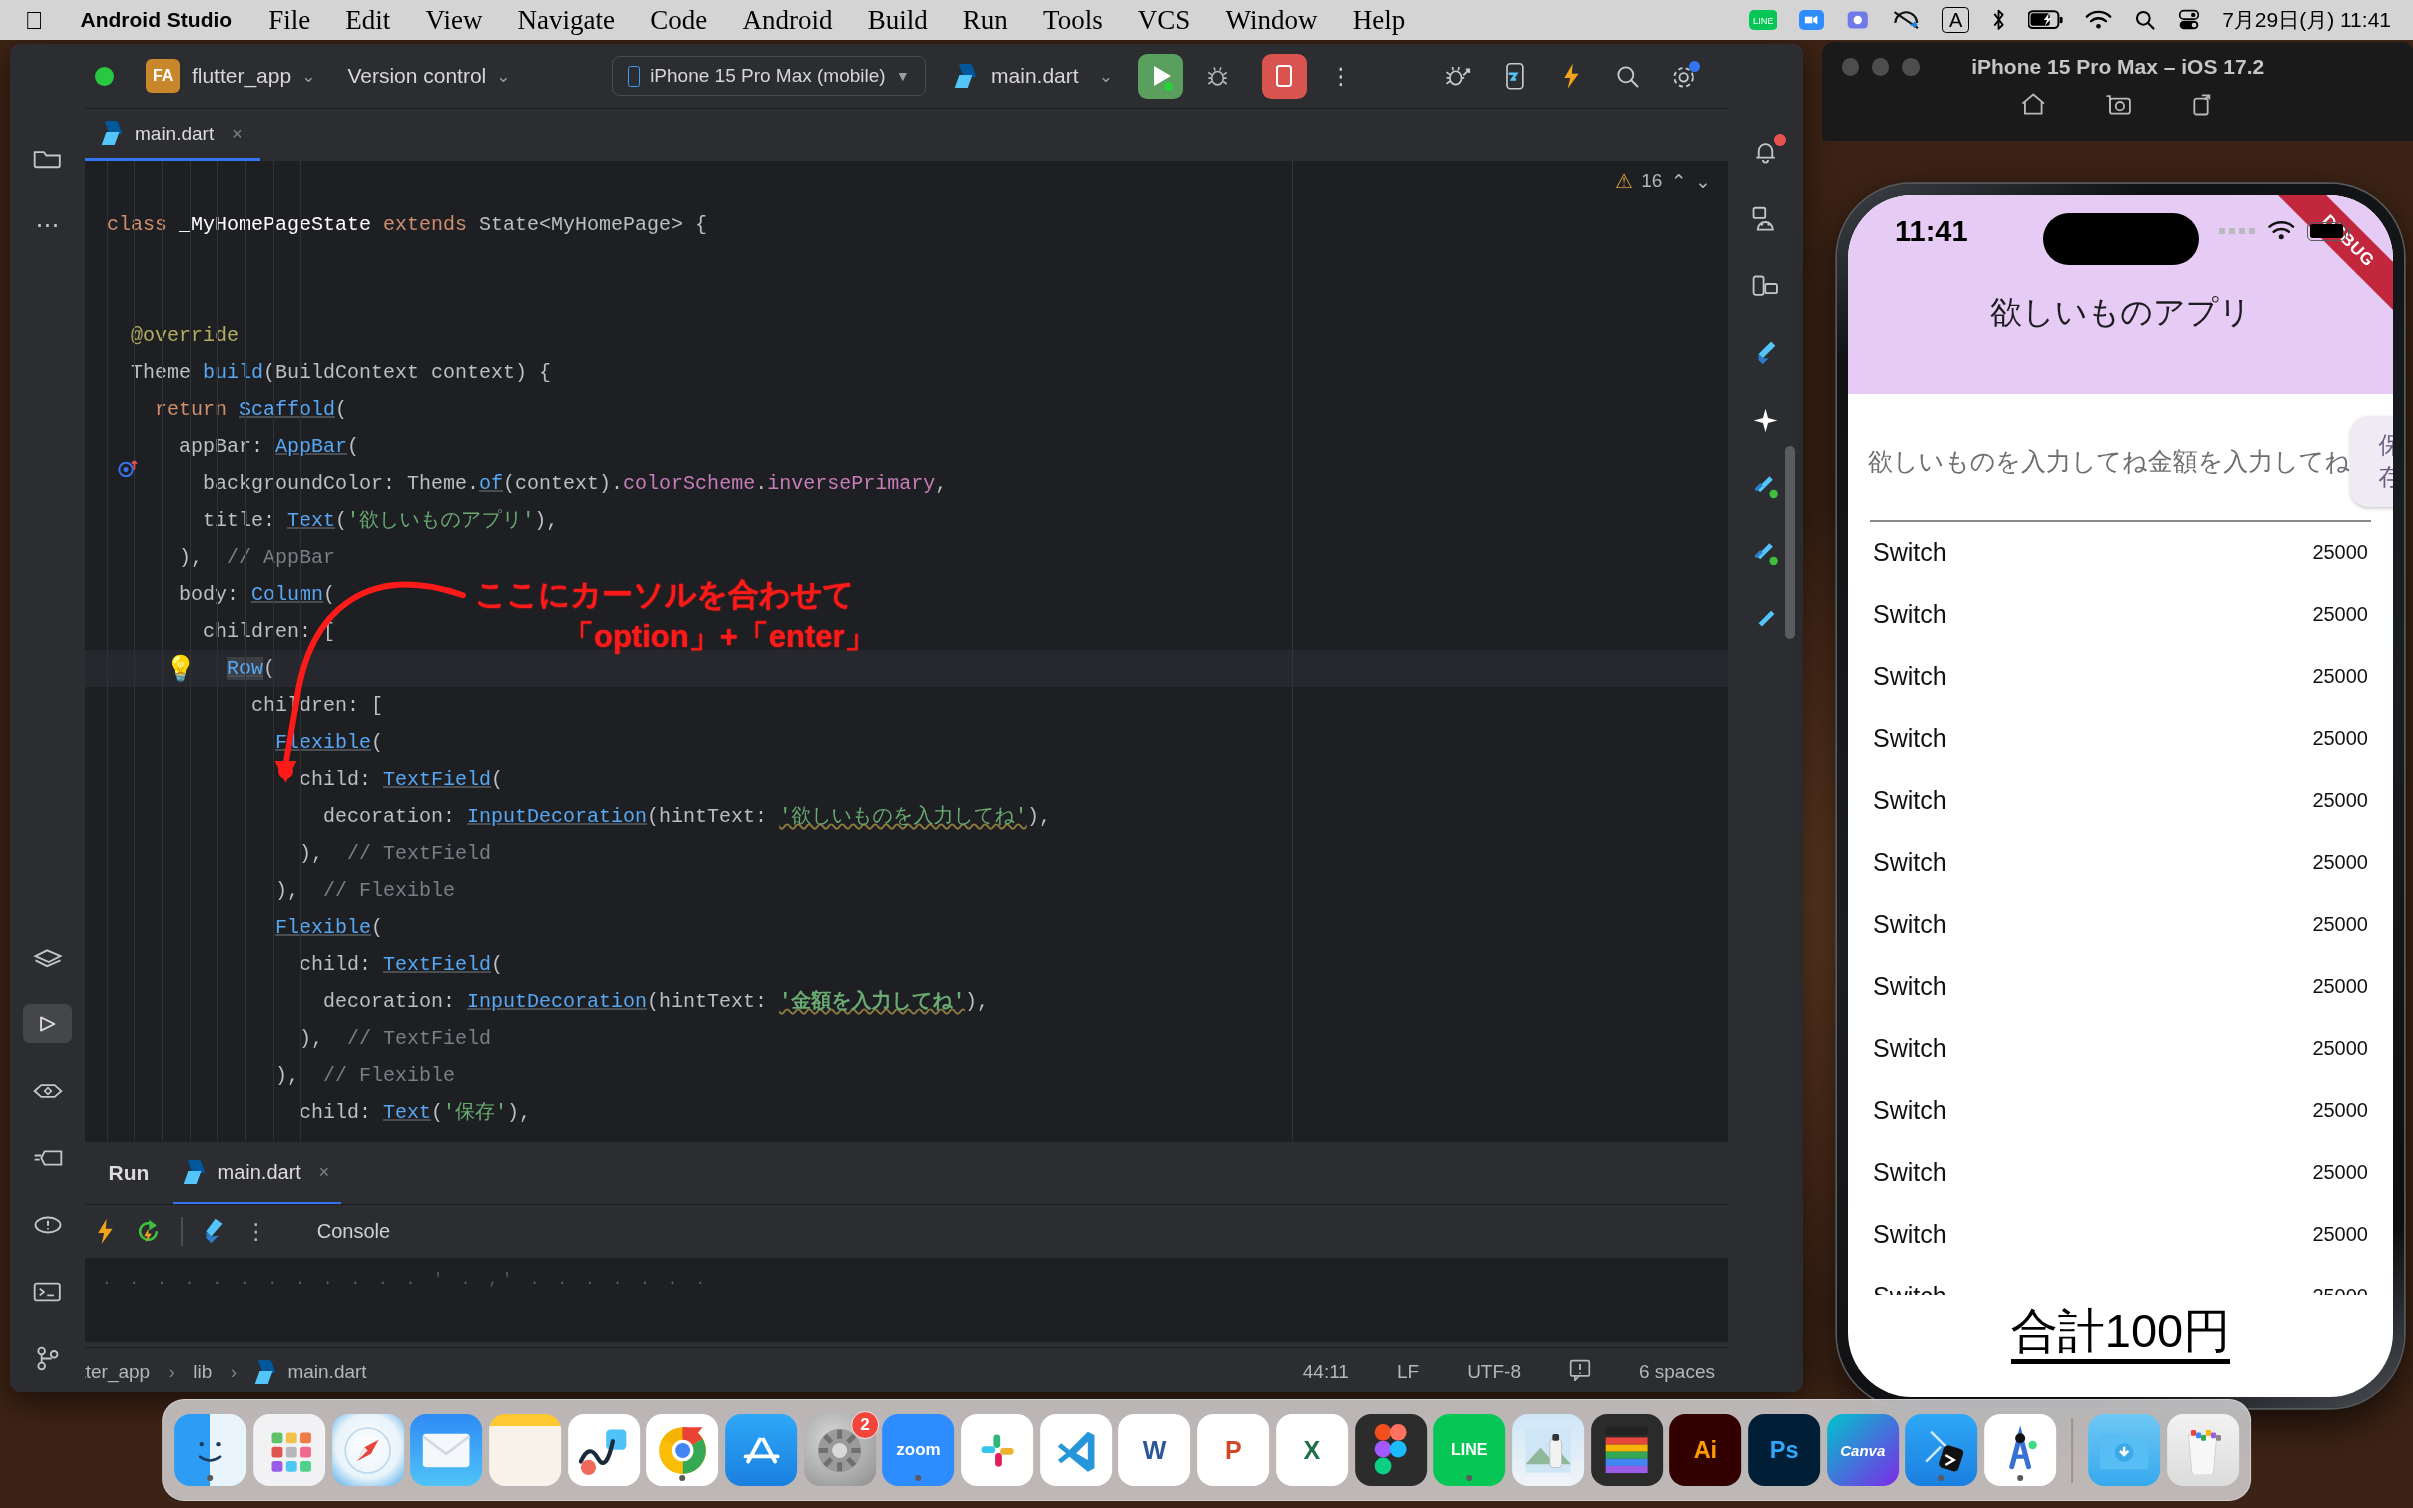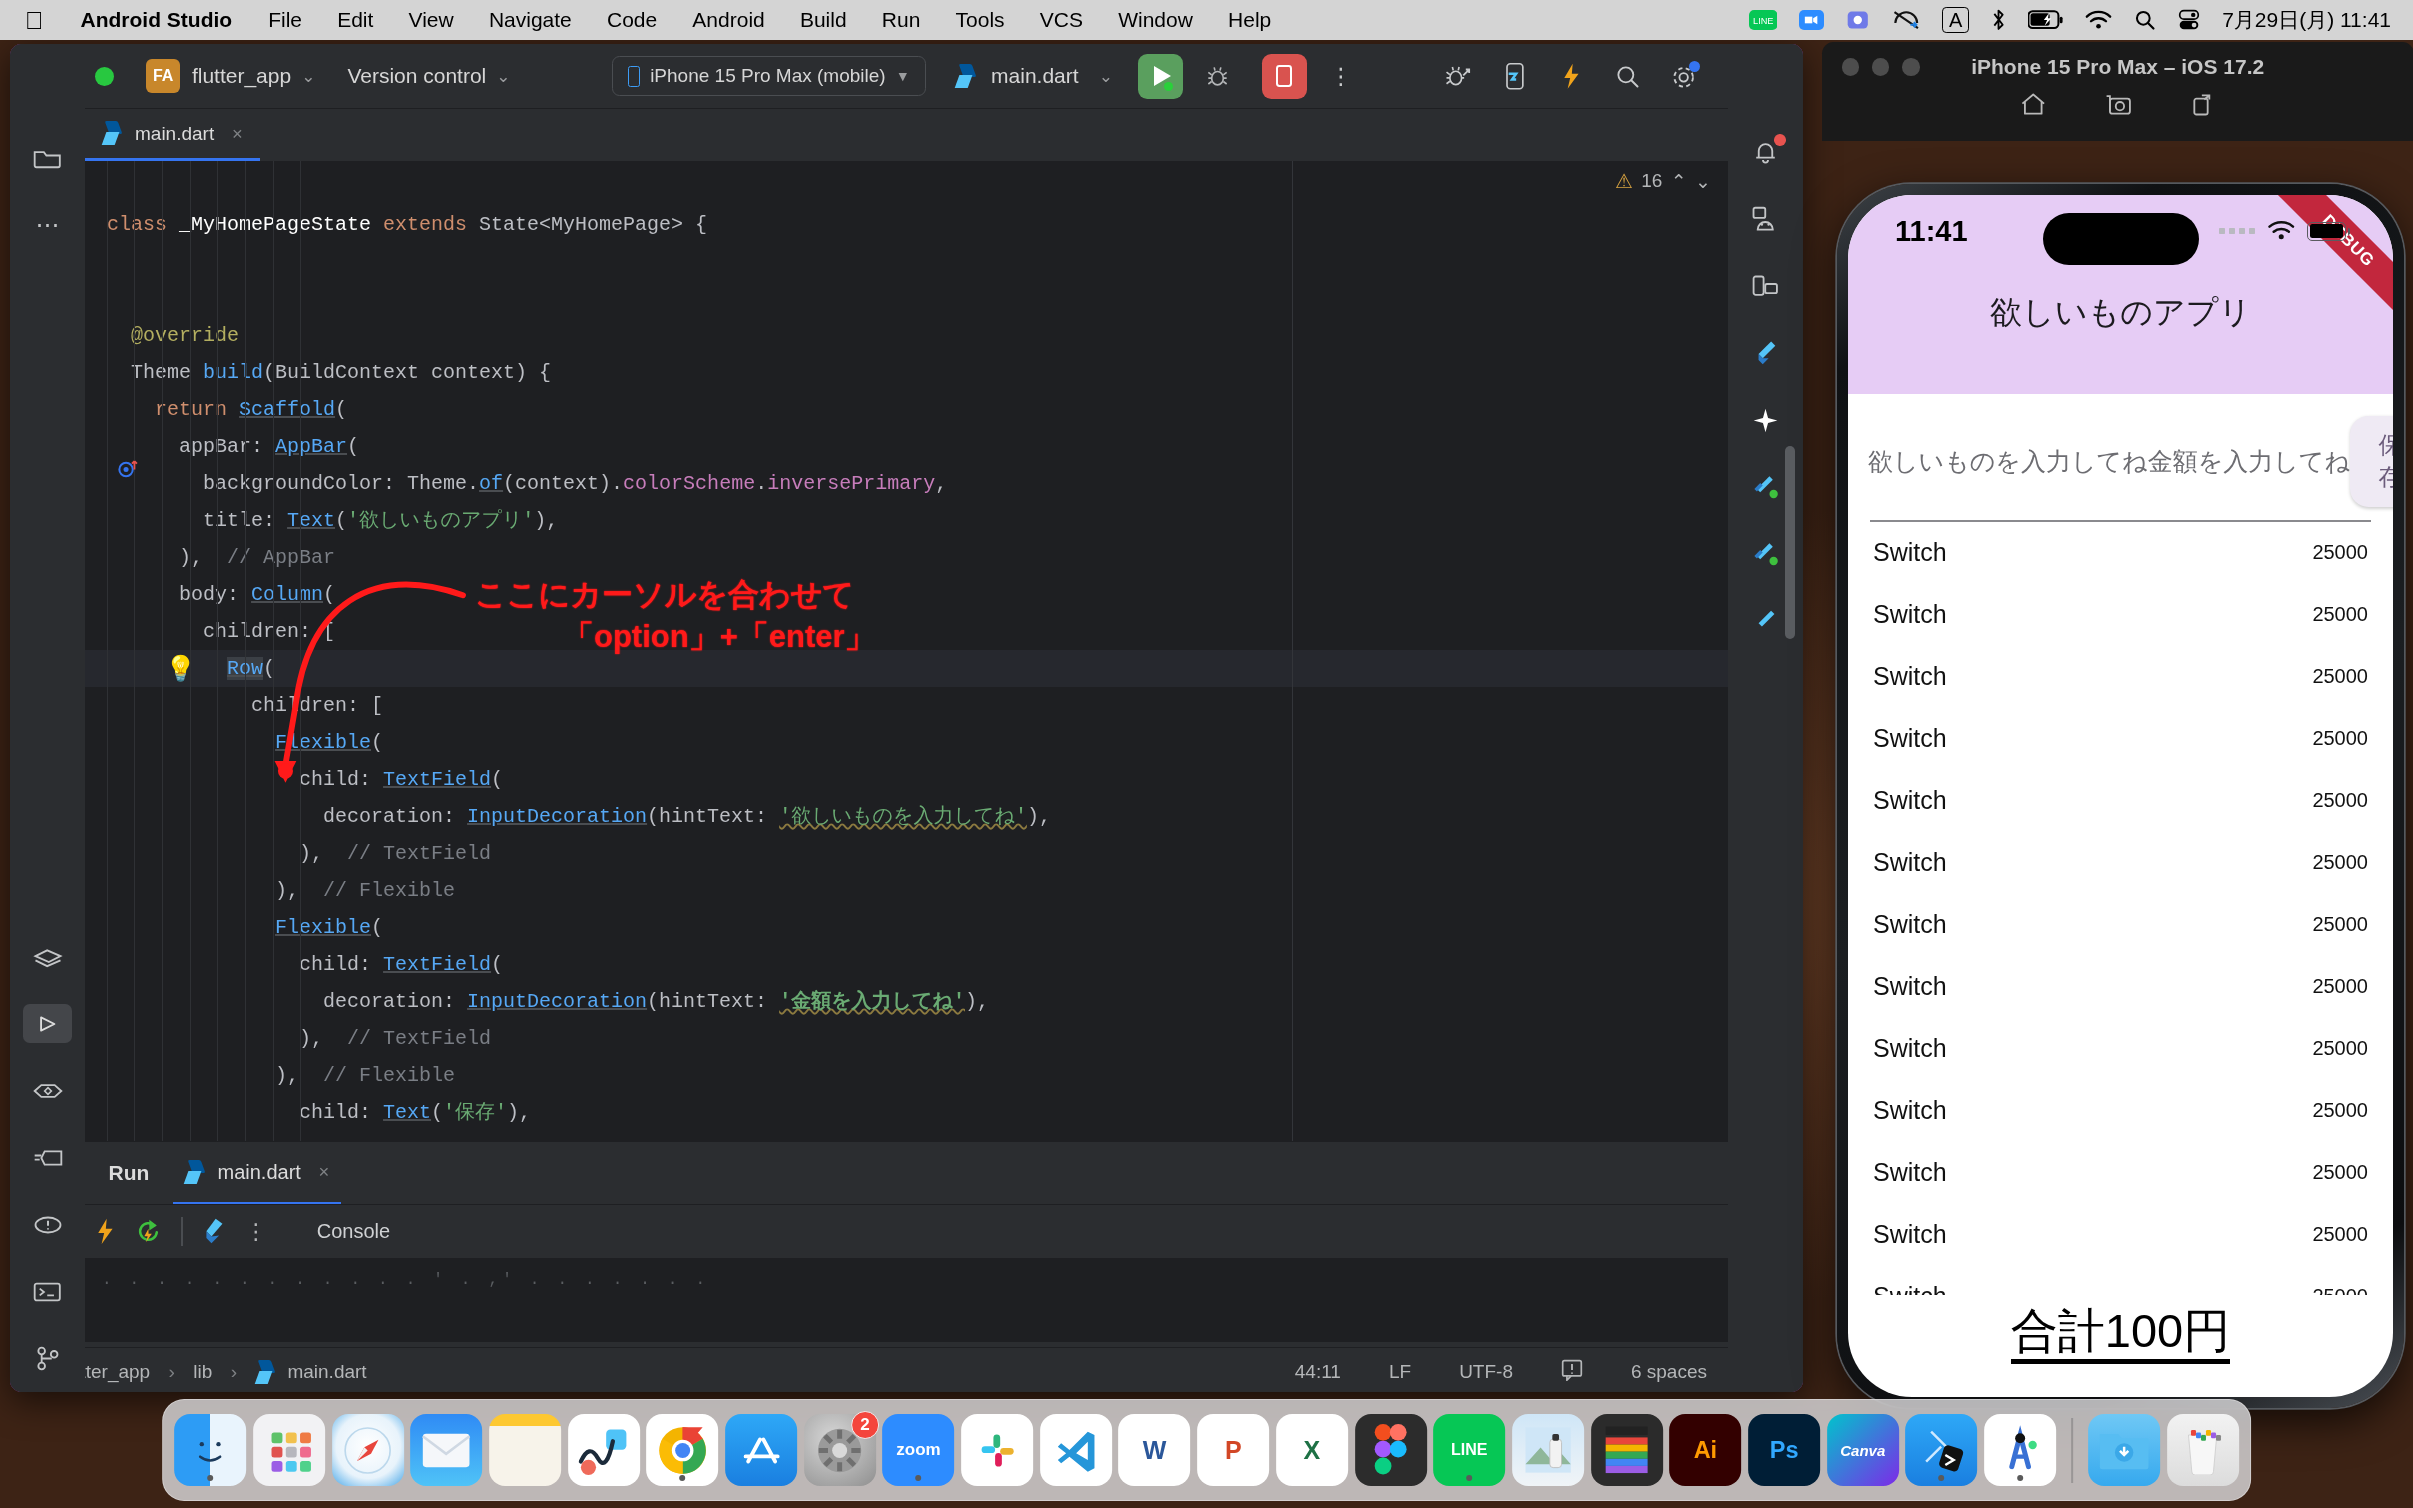--- a/index.html
+++ b/index.html
@@ -22,21 +22,21 @@
   
   .menubar {
     position: absolute; top: 0; left: 0; width: 2413px; height: 40px;
     background: #d4d4d4;
     display: flex; align-items: center;
     color: #000; font-size: 21px;
     z-index: 50;
   }
   .mb-apple { padding: 0 18.4px 0 25px; font-size: 25px; line-height: 1; }
   .mb-appname { font-weight: bold; font-size: 21px; padding: 0 18.4px; }
-  .mb-item { padding: 0 17.6px; font-size: 21px; white-space: nowrap; }
+  .mb-item { padding: 0 17.6px; font-size: 27px; white-space: nowrap; font-family: Liberation Serif, serif; }
   .mb-right { margin-left: auto; display: flex; align-items: center; padding-right: 22px; gap: 22px; }
   .mb-right .mbi { display: flex; align-items: center; font-size: 20px; }
   .mb-date { font-size: 21px; white-space: nowrap; }
   .badge-A { border: 1.7px solid #000; border-radius: 4.2px; padding: 0.8px 5.9px; font-size: 17.6px; font-weight: 500; }
 
   
   .as-window {
     position: absolute; left: 10px; top: 44px; width: 1793px; height: 1348px;
     background: #d946ef; border-radius: 11.7px;
     overflow: hidden;
@@ -163,21 +163,21 @@
   .console-gutter { width: 75px; background: #2b2d30; color: #9a9c9e; font-size: 20px; display: flex; align-items: flex-start; justify-content: center; padding-top: 13.4px; }
   .console-text { color: #5a5d61; font-size: 16px; font-family: "Liberation Mono", monospace; padding: 13.4px 0 0 17px; letter-spacing: 4.2px; overflow: hidden; white-space: nowrap; }
 
   
   .statusbar {
     height: 49px; background: #2b2d30; display: flex; align-items: center;
     padding-left: 22px; color: #b4b6b8; font-size: 19px; border-top: 0.8px solid #1e1f22;
   }
   .crumb { display: flex; align-items: center; gap: 10px; }
   .crumb-sep { color: #7e8184; margin: 0 8.4px; }
-  .status-right { margin-left: auto; display: flex; align-items: center; gap: 48px; padding-right: 26px; }
+  .status-right { margin-left: auto; display: flex; align-items: center; gap: 48px; padding-right: 18px; }
 
   
   .rail {
     position: absolute; top: 0; width: 75px; bottom: 0;
     background: #2b2d30; display: flex; flex-direction: column; align-items: center;
     padding-top: 80px; gap: 0; z-index: 3;
   }
   .rail.left { left: 0; }
   .rail.right { right: 0; padding-top: 75px; }
   .rail-ic {

